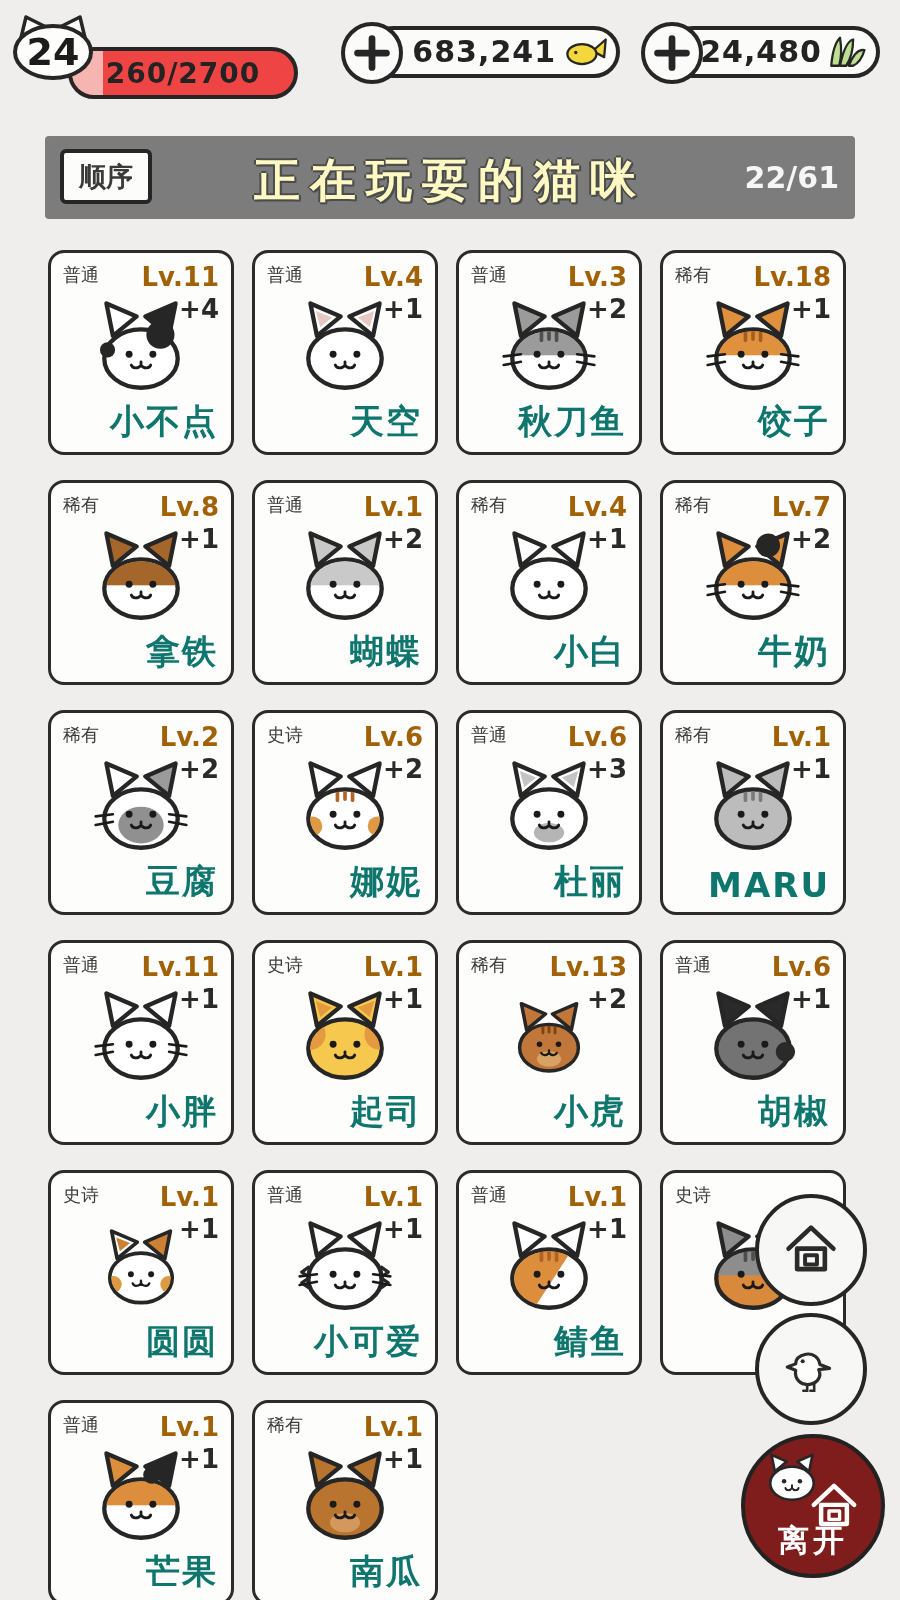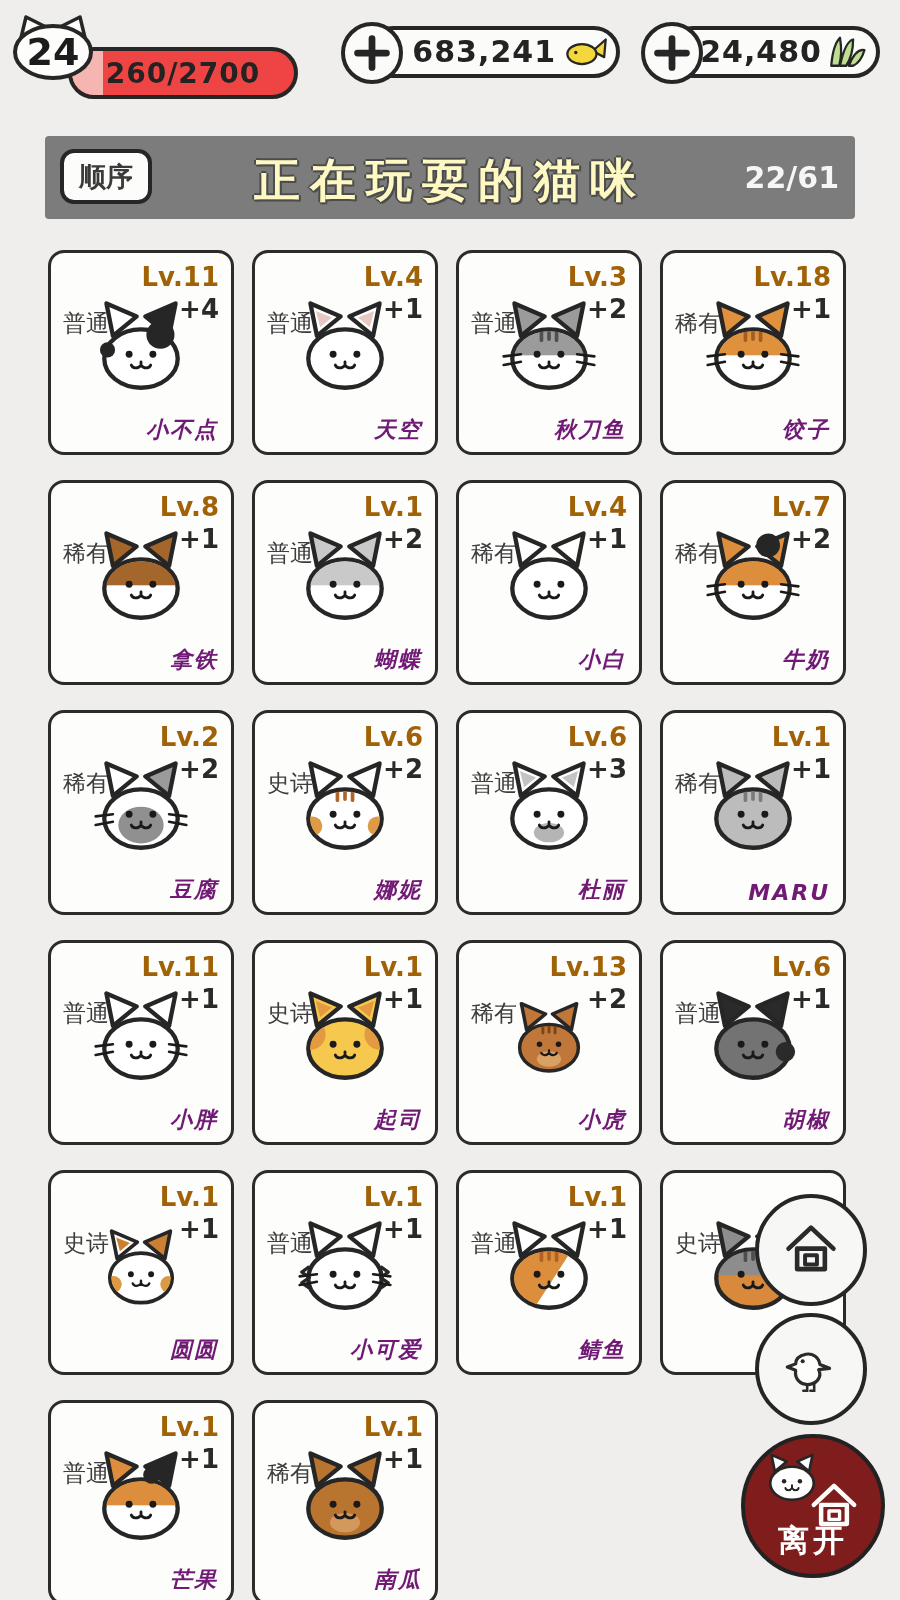--- a/index.html
+++ b/index.html
@@ -35,46 +35,46 @@
   .counter-fish{left:341px;width:279px;}
   .counter-grass{left:641px;width:239px;text-align:center;}
   .counter .cur-icon{position:absolute;top:9px;}
   
   .header-bar{
     position:absolute;left:45px;top:136px;width:810px;height:83px;
     background:#7c7c7c;border-radius:4px;z-index:1;
   }
   .sort-button{
     position:absolute;left:15px;top:13px;width:92px;height:55px;
-    background:#fcfcfb;border:4px solid #262626;border-radius:14px;
+    background:#fcfcfb;border:4px solid #262626;border-radius:6px;
     font-size:27px;font-weight:bold;color:#3a3a3a;
     display:flex;align-items:center;justify-content:center;box-sizing:border-box;
   }
   .page-title{
     position:absolute;left:0;right:0;top:14px;text-align:center;
     font-size:46px;font-weight:bold;color:#fef9c3;letter-spacing:10px;
     text-shadow:-2px 0 #4c4c4c,2px 0 #4c4c4c,0 -2px #4c4c4c,0 2px #4c4c4c,2px 2px #4c4c4c;
   }
   .cat-counter{position:absolute;right:16px;top:24px;font-size:30px;font-weight:bold;color:#f6f6f6;text-align:right;}
   
   .cat-grid{
     position:absolute;left:48px;top:250px;z-index:1;
     display:grid;grid-template-columns:repeat(4,186px);
     column-gap:18px;row-gap:25px;grid-auto-rows:205px;
   }
   .cat-card{
     position:relative;background:#fdfdfc;border:3px solid #2b2b2b;border-radius:16px;
     box-sizing:border-box;
   }
-  .cat-card .rarity{position:absolute;left:12px;top:10px;font-size:23px;color:#3d3d3d;margin-top:45px;}
+  .cat-card .rarity{position:absolute;left:12px;top:10px;font-size:18px;color:#3d3d3d;}
   .cat-card .lv{position:absolute;right:12px;top:9px;font-size:26px;font-weight:bold;color:#a16207;}
   .cat-card .plusn{position:absolute;right:12px;top:41px;font-size:26px;font-weight:bold;color:#2a2a2a;}
   .cat-card .face{position:absolute;left:50%;top:44px;transform:translateX(-50%);width:108px;height:108px;}
   .cat-card .face svg{width:100%;height:100%;}
-  .cat-card .name{position:absolute;right:13px;bottom:7px;font-size:22px;font-weight:bold;color:#701a75;letter-spacing:2px;font-style:italic;}
+  .cat-card .name{position:absolute;right:13px;bottom:7px;font-size:34px;font-weight:bold;color:#0f766e;letter-spacing:2px;}
   
   .fab{
     position:absolute;border-radius:50%;background:#f7f7f5;border:4px solid #262626;
     display:flex;align-items:center;justify-content:center;
   }
   .fab-home{left:755px;top:1194px;width:104px;height:104px;z-index:5;}
   .fab-bird{left:755px;top:1313px;width:104px;height:104px;z-index:5;}
   .fab-exit{
     left:741px;top:1434px;width:136px;height:136px;z-index:6;
     background:#7f1d1d;border:4px solid #222222;

